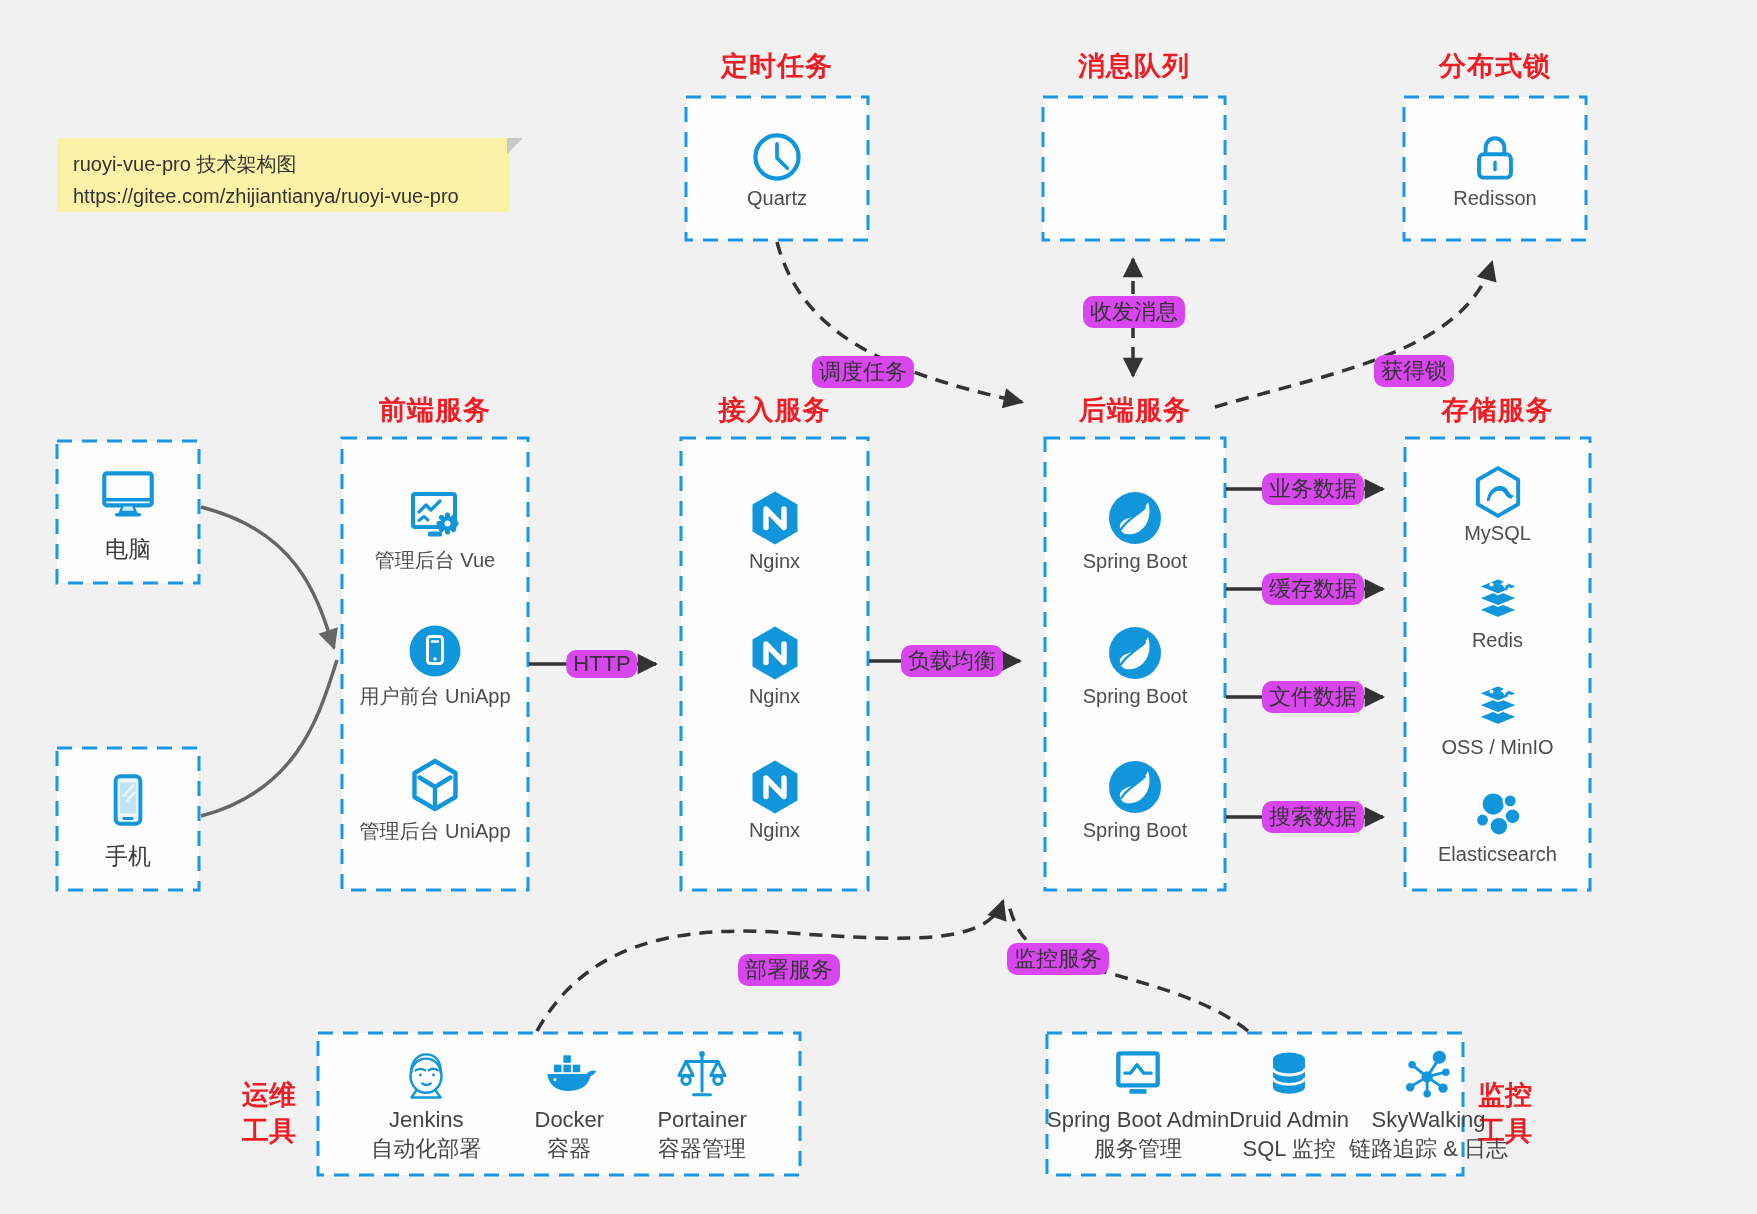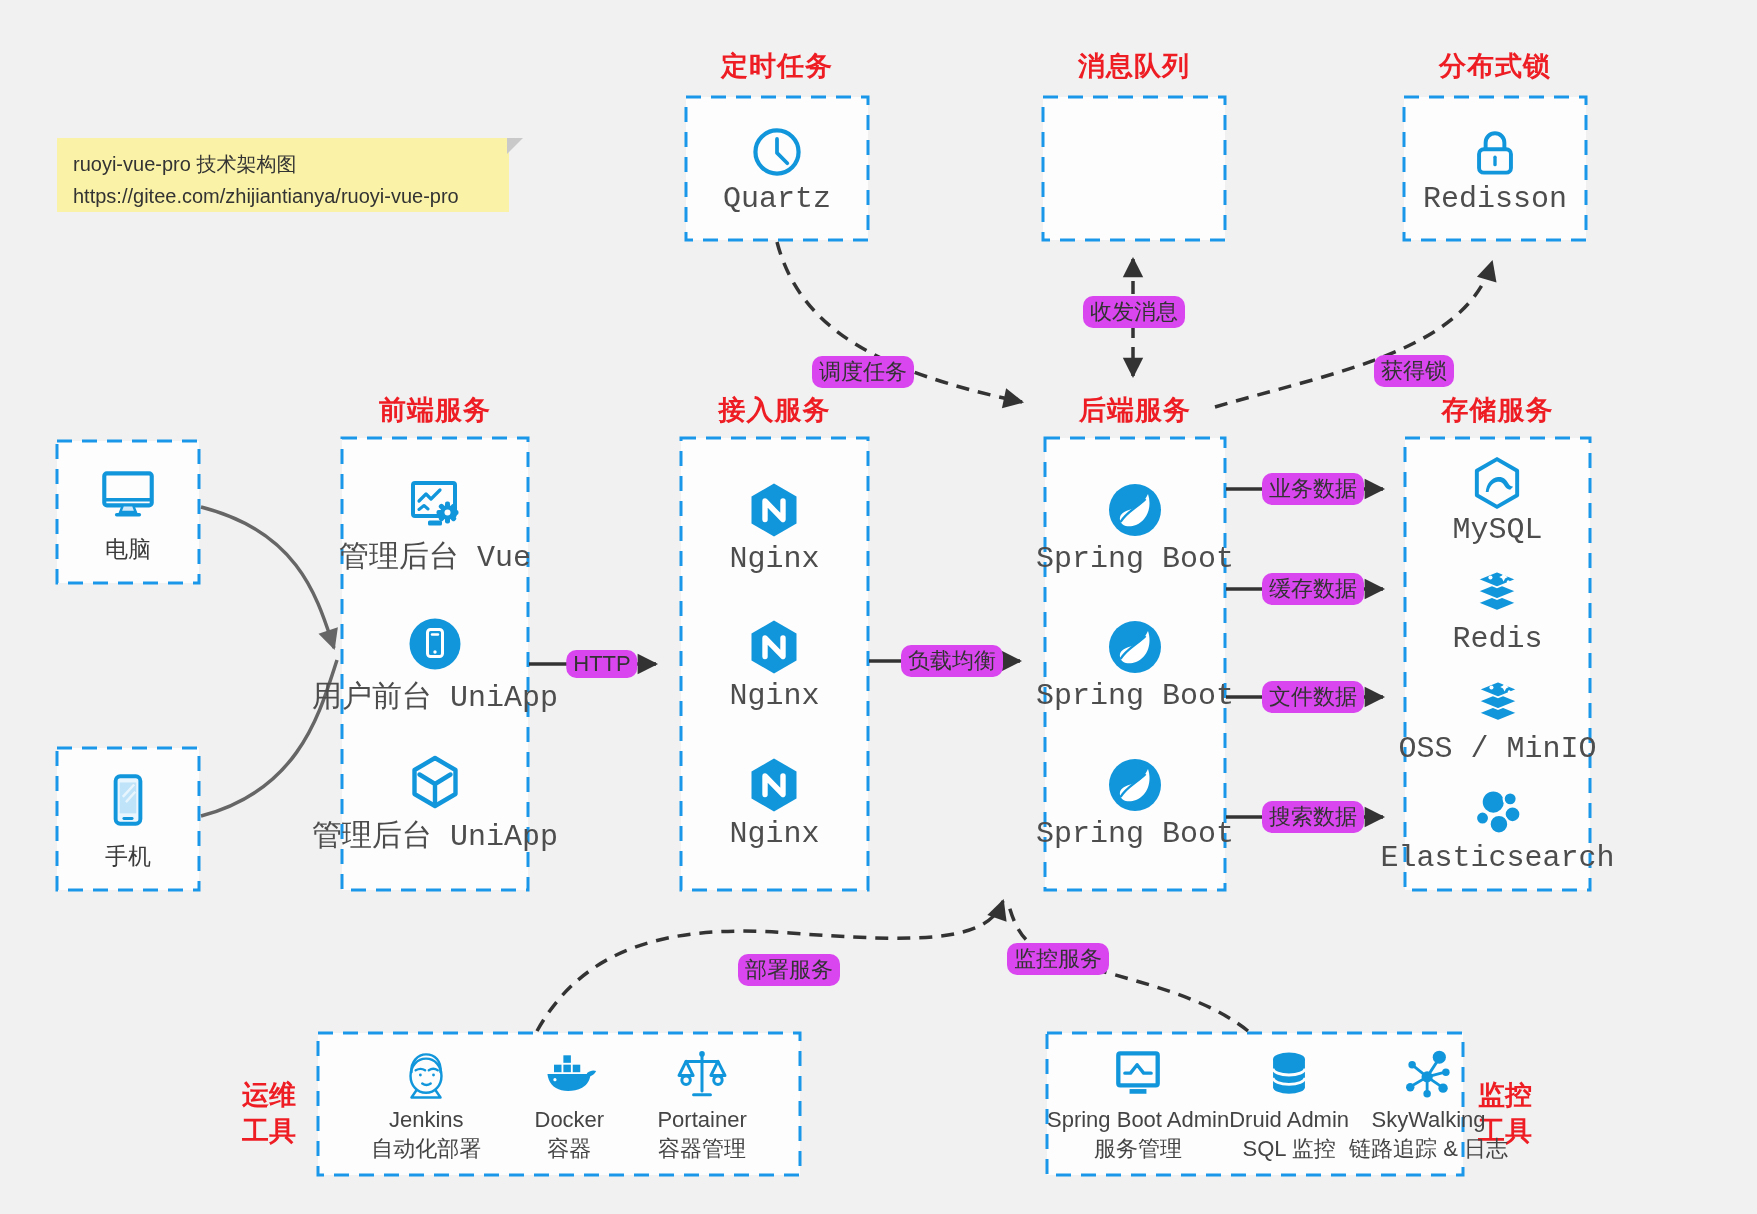--- a/index.html
+++ b/index.html
@@ -34,21 +34,21 @@
     position:absolute;text-align:center;color:var(--red);
     font-size:27px;font-weight:bold;letter-spacing:1px;white-space:nowrap;
   }
   .side-label{
     position:absolute;text-align:center;color:var(--red);
     font-size:27px;font-weight:bold;line-height:1.32;
   }
   .bc{position:absolute;display:flex;flex-direction:column;align-items:center;justify-content:center;}
   .panel-items{position:absolute;display:flex;flex-direction:column;justify-content:space-evenly;align-items:center;text-align:center;}
   .pitem{display:flex;flex-direction:column;align-items:center;}
-  .ilabel{font-size:30px;color:var(--txt);white-space:nowrap;font-family:Liberation Mono, monospace;}
+  .ilabel{font-size:20px;color:var(--txt);white-space:nowrap;}
   .clabel{font-size:23px;color:#3c3c3c;margin-top:8px;}
   .bottom-items{position:absolute;display:flex;flex-direction:row;justify-content:space-evenly;align-items:center;}
   .bcol{display:flex;flex-direction:column;align-items:center;}
   .blabel{font-size:22px;color:#444;line-height:1.32;text-align:center;white-space:nowrap;}
   .chip{
     position:absolute;transform:translate(-50%,-50%);
     background:#d946ef;padding:1px 7px;font-size:22px;color:#333;white-space:nowrap;border-radius:10px;
   }
   .ic{width:64px;height:64px;display:block;}
   .ic-60{width:60px;height:60px;}

